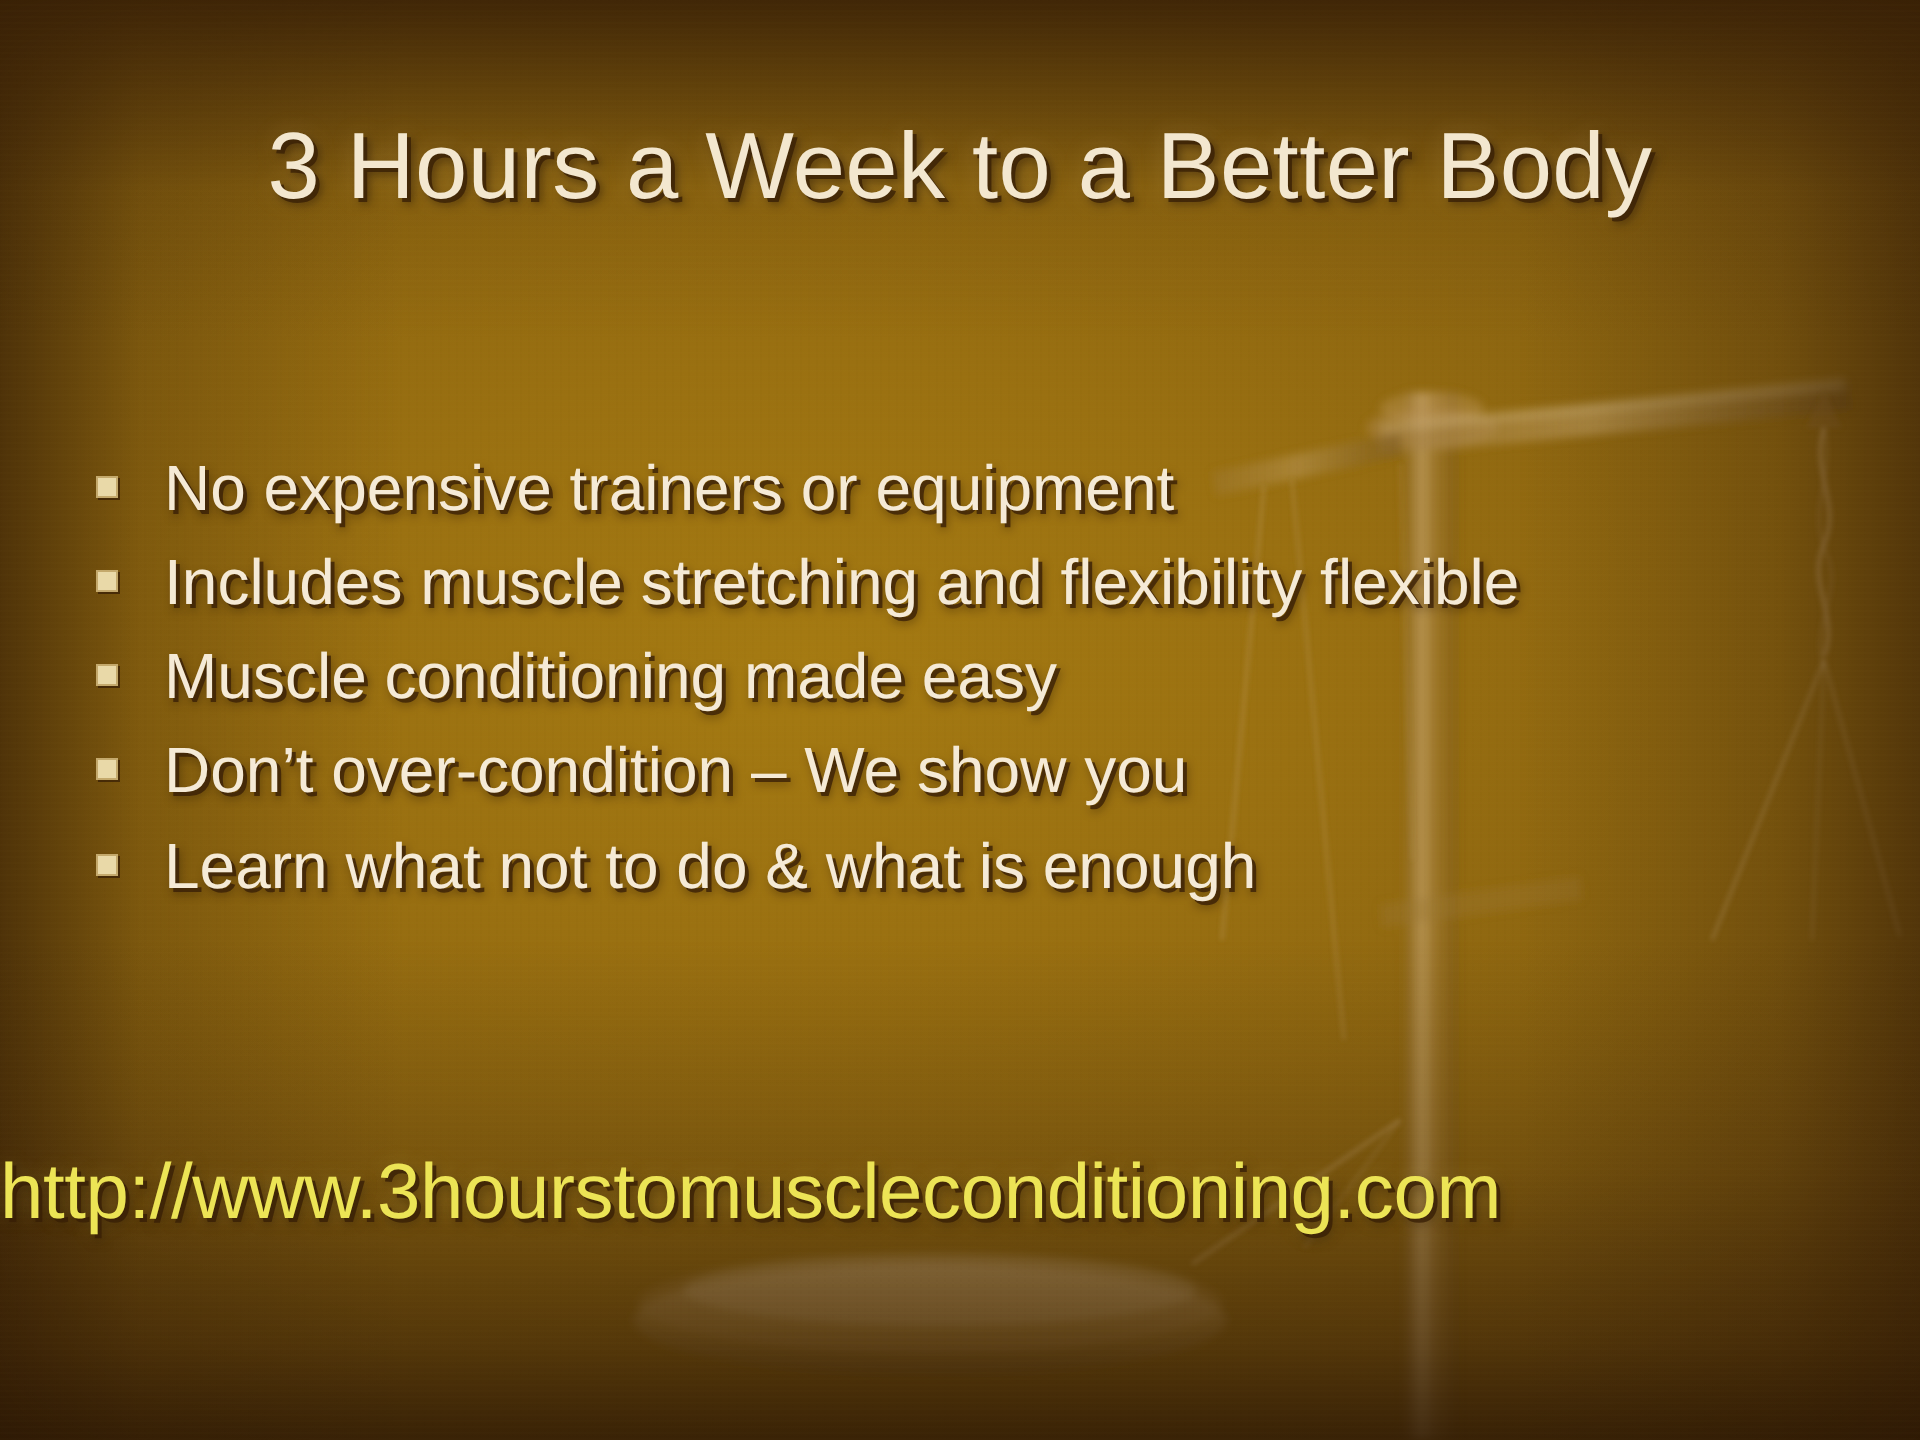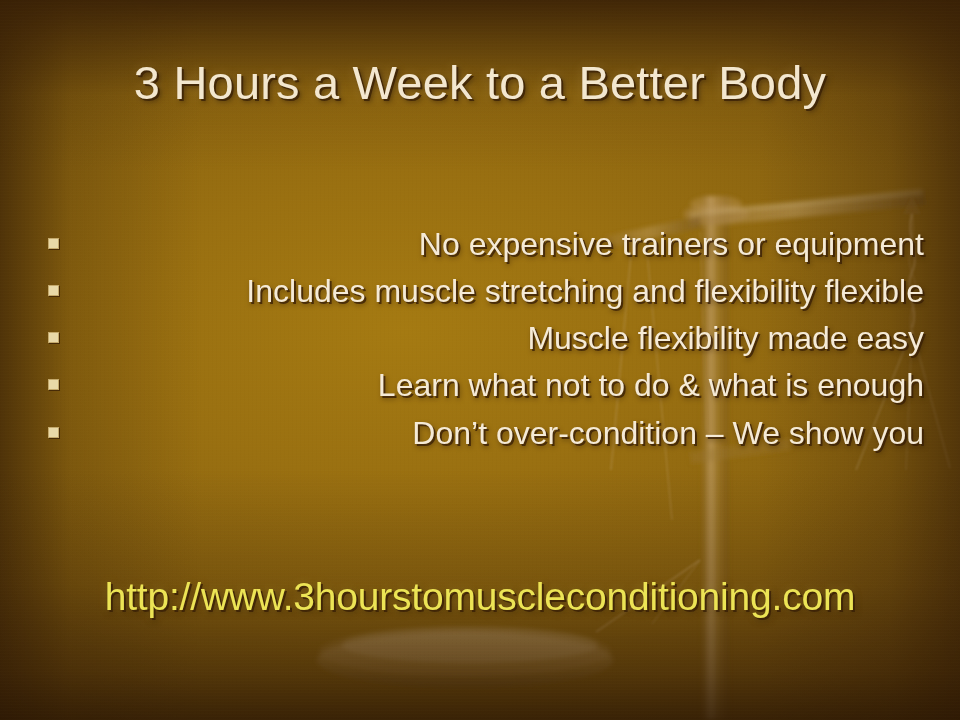--- a/index.html
+++ b/index.html
@@ -100,21 +100,20 @@
   }
 
   .bullets {
     position: absolute;
     left: 44px;
     top: 222px;
     width: 880px;
     margin: 0;
     padding: 0;
     list-style: none;
-    text-align: right;
   }
 
   .bullet {
     position: relative;
     padding-left: 38px;
     margin: 0 0 3px 0;
     font-size: 32px;
     line-height: 1.38;
     color: #f5ead6;
     text-shadow:
@@ -132,21 +131,21 @@
     box-shadow:
       1px 1px 0 rgba(56,31,6,0.75),
       inset 0 0 0 1px rgba(150,110,35,0.45);
   }
 
   .url-line {
     position: absolute;
     left: 0;
     right: 0;
     top: 576px;
-    text-align: center;
+    text-align: left;
     font-size: 39px;
     line-height: 1.1;
     color: #ece455;
     letter-spacing: -0.2px;
     text-shadow:
       2px 2px 0 rgba(56,31,6,0.80),
       2px 3px 6px rgba(38,20,4,0.55),
       0 0 10px rgba(240,230,120,0.22);
   }
 </style>
@@ -237,28 +236,28 @@
       <li class="bullet">
         <span class="marker"></span>
         <span>No expensive trainers or equipment</span>
       </li>
       <li class="bullet">
         <span class="marker"></span>
         <span>Includes muscle stretching and flexibility flexible</span>
       </li>
       <li class="bullet">
         <span class="marker"></span>
-        <span>Muscle flexibility made easy</span>
+        <span>Muscle conditioning made easy</span>
+      </li>
+      <li class="bullet">
+        <span class="marker"></span>
+        <span>Don’t over-condition – We show you</span>
       </li>
       <li class="bullet">
         <span class="marker"></span>
         <span>Learn what not to do &amp; what is enough</span>
-      </li>
-      <li class="bullet">
-        <span class="marker"></span>
-        <span>Don’t over-condition – We show you</span>
       </li>
     </ul>
 
     <div class="url-line">http://www.3hourstomuscleconditioning.com</div>
 
   </div>
 </div>
 
 </body></html>

